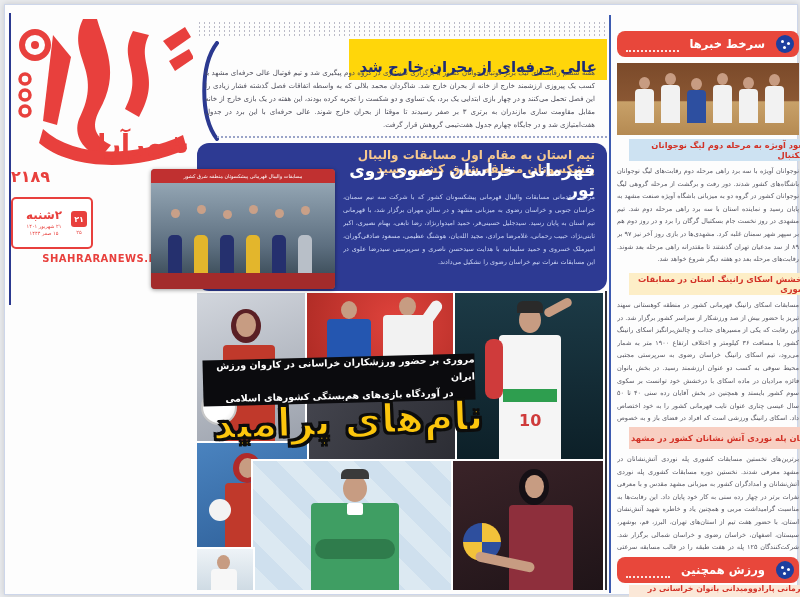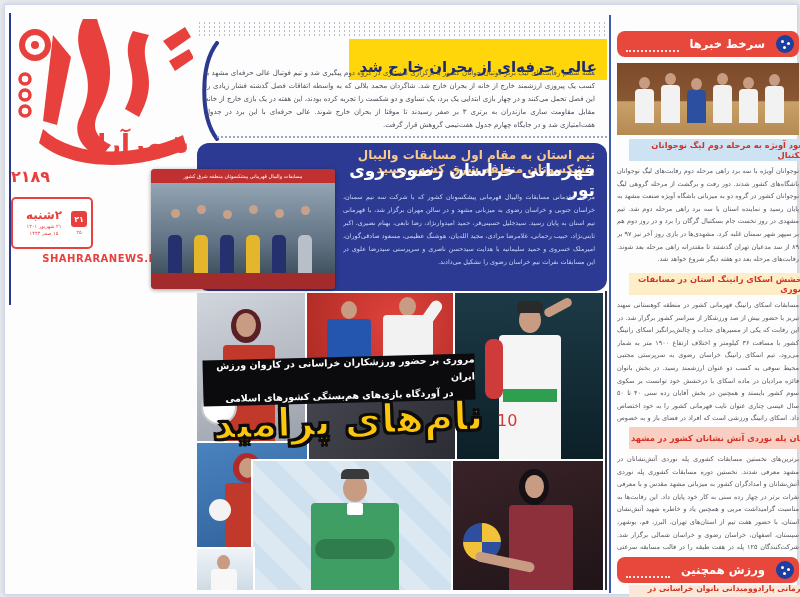--- a/index.html
+++ b/index.html
@@ -194,21 +194,21 @@
 
     <div class="ph" style="left:258px;top:2px;width:148px;height:170px;
          background:linear-gradient(180deg,#1c3a46,#0c1f27);">
       <div class="head" style="left:64px;top:14px;width:22px;height:26px;"></div>
       <div class="blob" style="left:62px;top:8px;width:26px;height:12px;border-radius:6px 6px 0 0;background:#2a2a2a;"></div>
       <div class="blob" style="left:88px;top:10px;width:30px;height:9px;background:#c79c82;
            border-radius:5px;transform:rotate(-28deg);"></div>
       <div class="blob fig" style="left:44px;top:42px;width:62px;height:126px;background:#f5f5f5;"></div>
       <div class="blob" style="left:30px;top:46px;width:18px;height:60px;background:#cf3b3b;border-radius:8px;"></div>
       <div class="blob" style="left:48px;top:96px;width:54px;height:13px;background:#2e9e4f;"></div>
-      <div class="blob" style="left:42px;top:118px;font-size:16px;font-weight:normal;color:#cf3b3b;">10</div>
+      <div class="blob" style="left:64px;top:118px;font-size:16px;font-weight:bold;color:#cf3b3b;">10</div>
     </div>
 
     <div class="ph" style="left:110px;top:98px;width:148px;height:74px;
          background:linear-gradient(120deg,#44454e,#2c2d34);"></div>
 
     <div class="ph" style="left:0;top:152px;width:110px;height:106px;
          background:linear-gradient(160deg,#4a83bf,#2e5f98);">
       <div class="blob" style="left:36px;top:10px;width:28px;height:30px;border-radius:50%;background:#b02a2a;"></div>
       <div class="head" style="left:42px;top:15px;width:17px;height:20px;"></div>
       <div class="blob fig" style="left:28px;top:40px;width:50px;height:66px;background:#c0392b;"></div>

